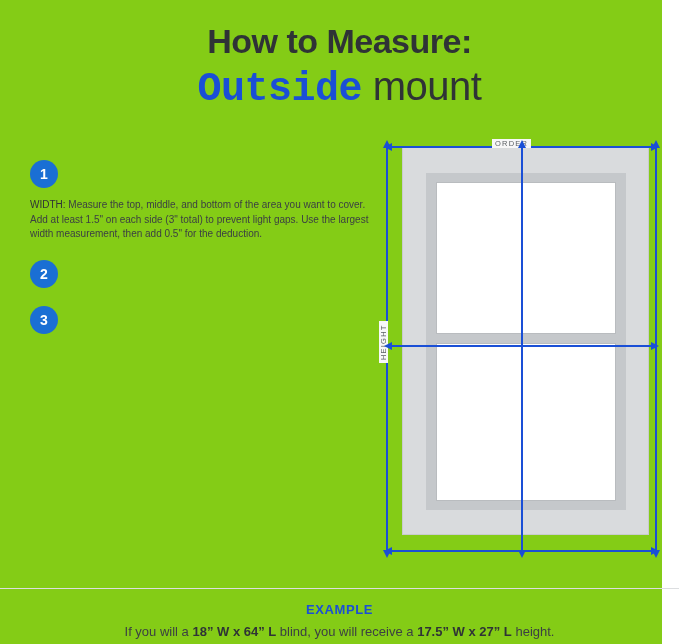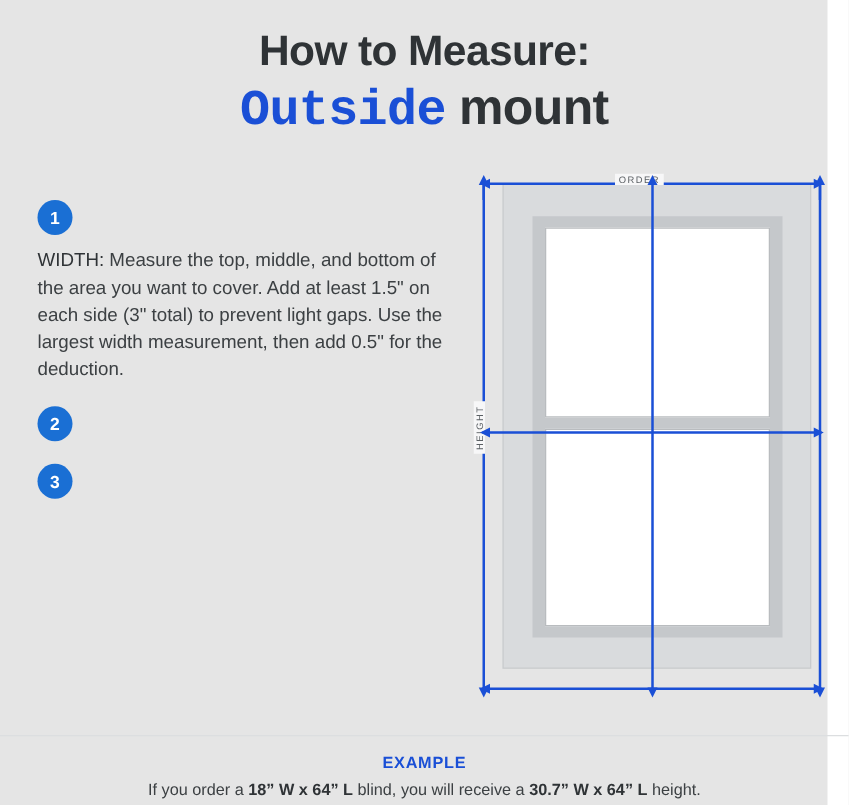--- a/index.html
+++ b/index.html
@@ -11,21 +11,21 @@
     height: 644px;
     background: #ffffff;
     font-family: "Liberation Sans", sans-serif;
     color: #3c4043;
     overflow: hidden;
   }
   .page {
     position: relative;
     width: 662px;
     height: 644px;
-    background: #e5e5e5;
+    background: #84cc16;
     box-sizing: border-box;
   }
 
   
   .title-block {
     position: absolute;
     top: 22px;
     left: 0;
     width: 679px;
     text-align: center;
@@ -43,21 +43,21 @@
     color: #2f3336;
     letter-spacing: -0.5px;
     line-height: 1.15;
     margin-top: 2px;
   }
   .title-accent {
     color: #1a4fd6;
     font-family: Liberation Mono, monospace;
   }
   .title-mount {
-    font-weight: bold;
+    font-weight: normal;
     color: #2f3336;
   }
 
   
   .steps {
     position: absolute;
     left: 30px;
     top: 160px;
     width: 340px;
   }
@@ -71,21 +71,21 @@
     background: #1a6fd4;
     color: #ffffff;
     font-size: 14px;
     font-weight: bold;
     display: flex;
     align-items: center;
     justify-content: center;
     margin-bottom: 10px;
   }
   .step-text {
-    font-size: 15px;
+    font-size: 10px;
     line-height: 1.45;
     color: #3c4043;
   }
   .step-label {
     font-weight: normal;
     color: #2f3336;
   }
 
   
   .diagram {
@@ -275,16 +275,16 @@
 
     <div class="mline mline-h" style="left:8px; top:210px; width:271px;"></div>
     <div class="arrowhead ah-left" style="left:6px; top:207px;"></div>
     <div class="arrowhead ah-right" style="left:273px; top:207px;"></div>
 
   </div>
 
   <div class="footer-divider"></div>
   <div class="footer">
     <div class="footer-title">EXAMPLE</div>
-    <div class="footer-text"><span>If you order a </span><b>18” W x 64” L</b><span> blind, you will receive a </span><b>30.7” W x 64” L</b><span> height.</span></div>
+    <div class="footer-text"><span>If you will a </span><b>18” W x 64” L</b><span> blind, you will receive a </span><b>17.5” W x 27” L</b><span> height.</span></div>
   </div>
 
 </div>
 
 </body></html>

